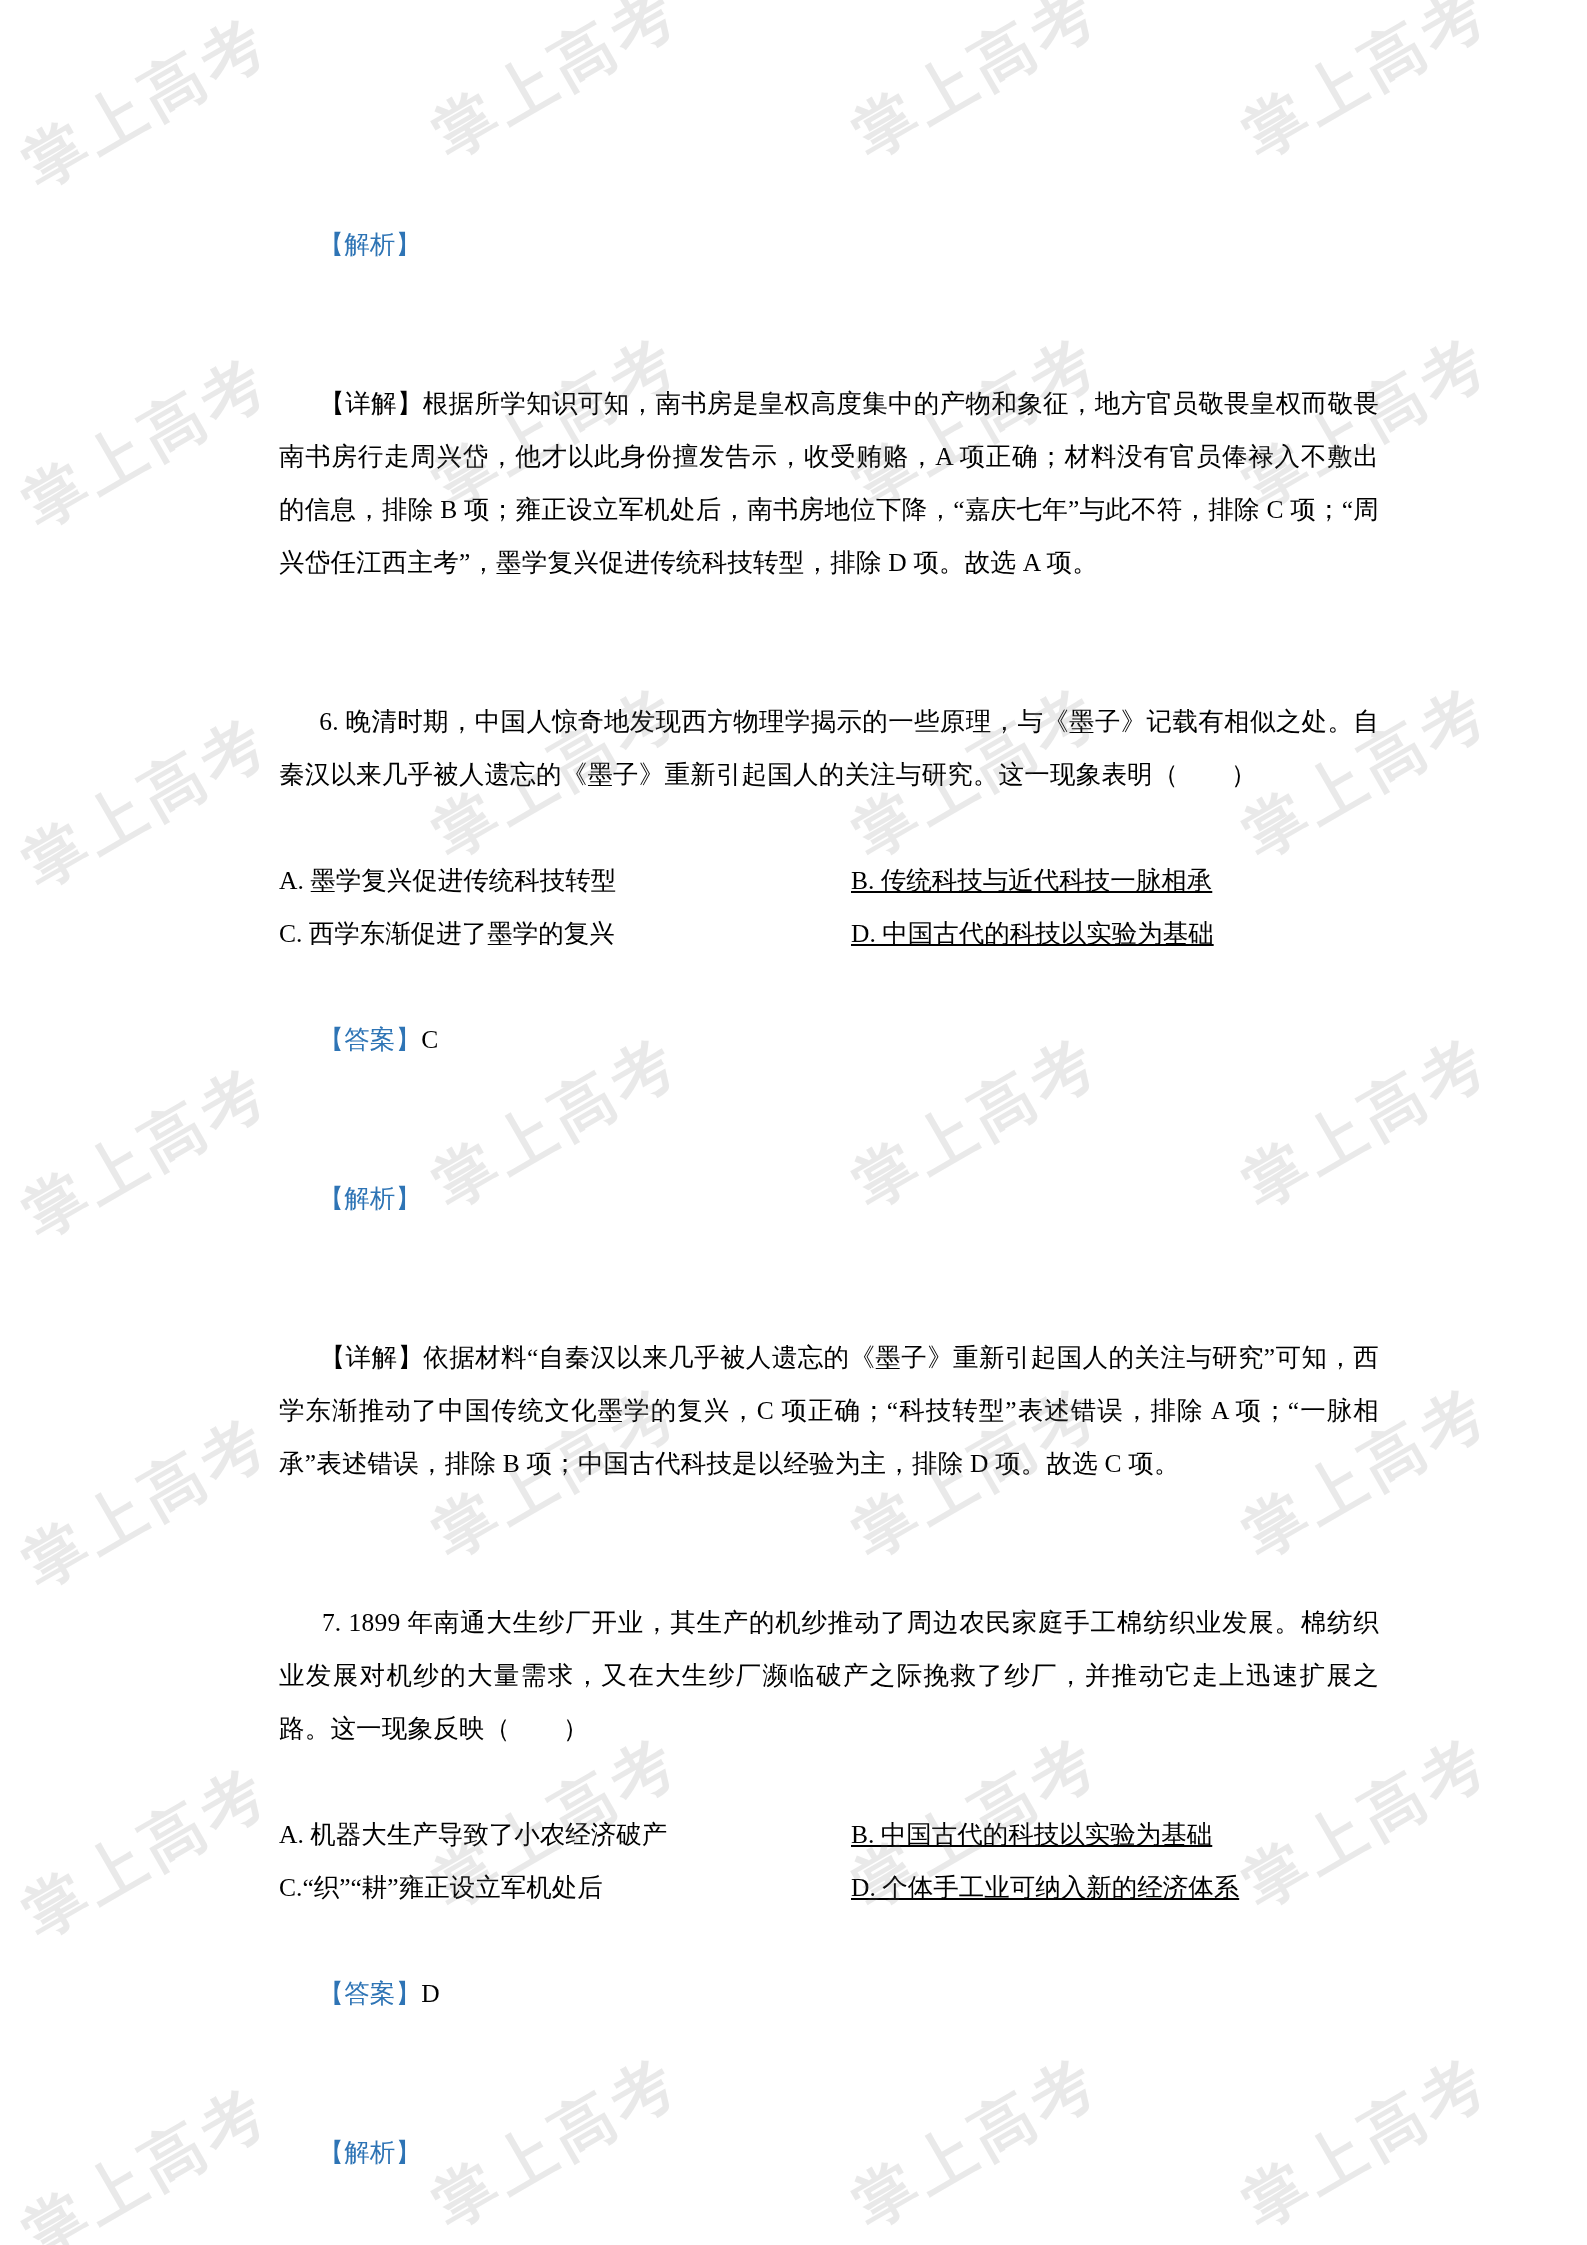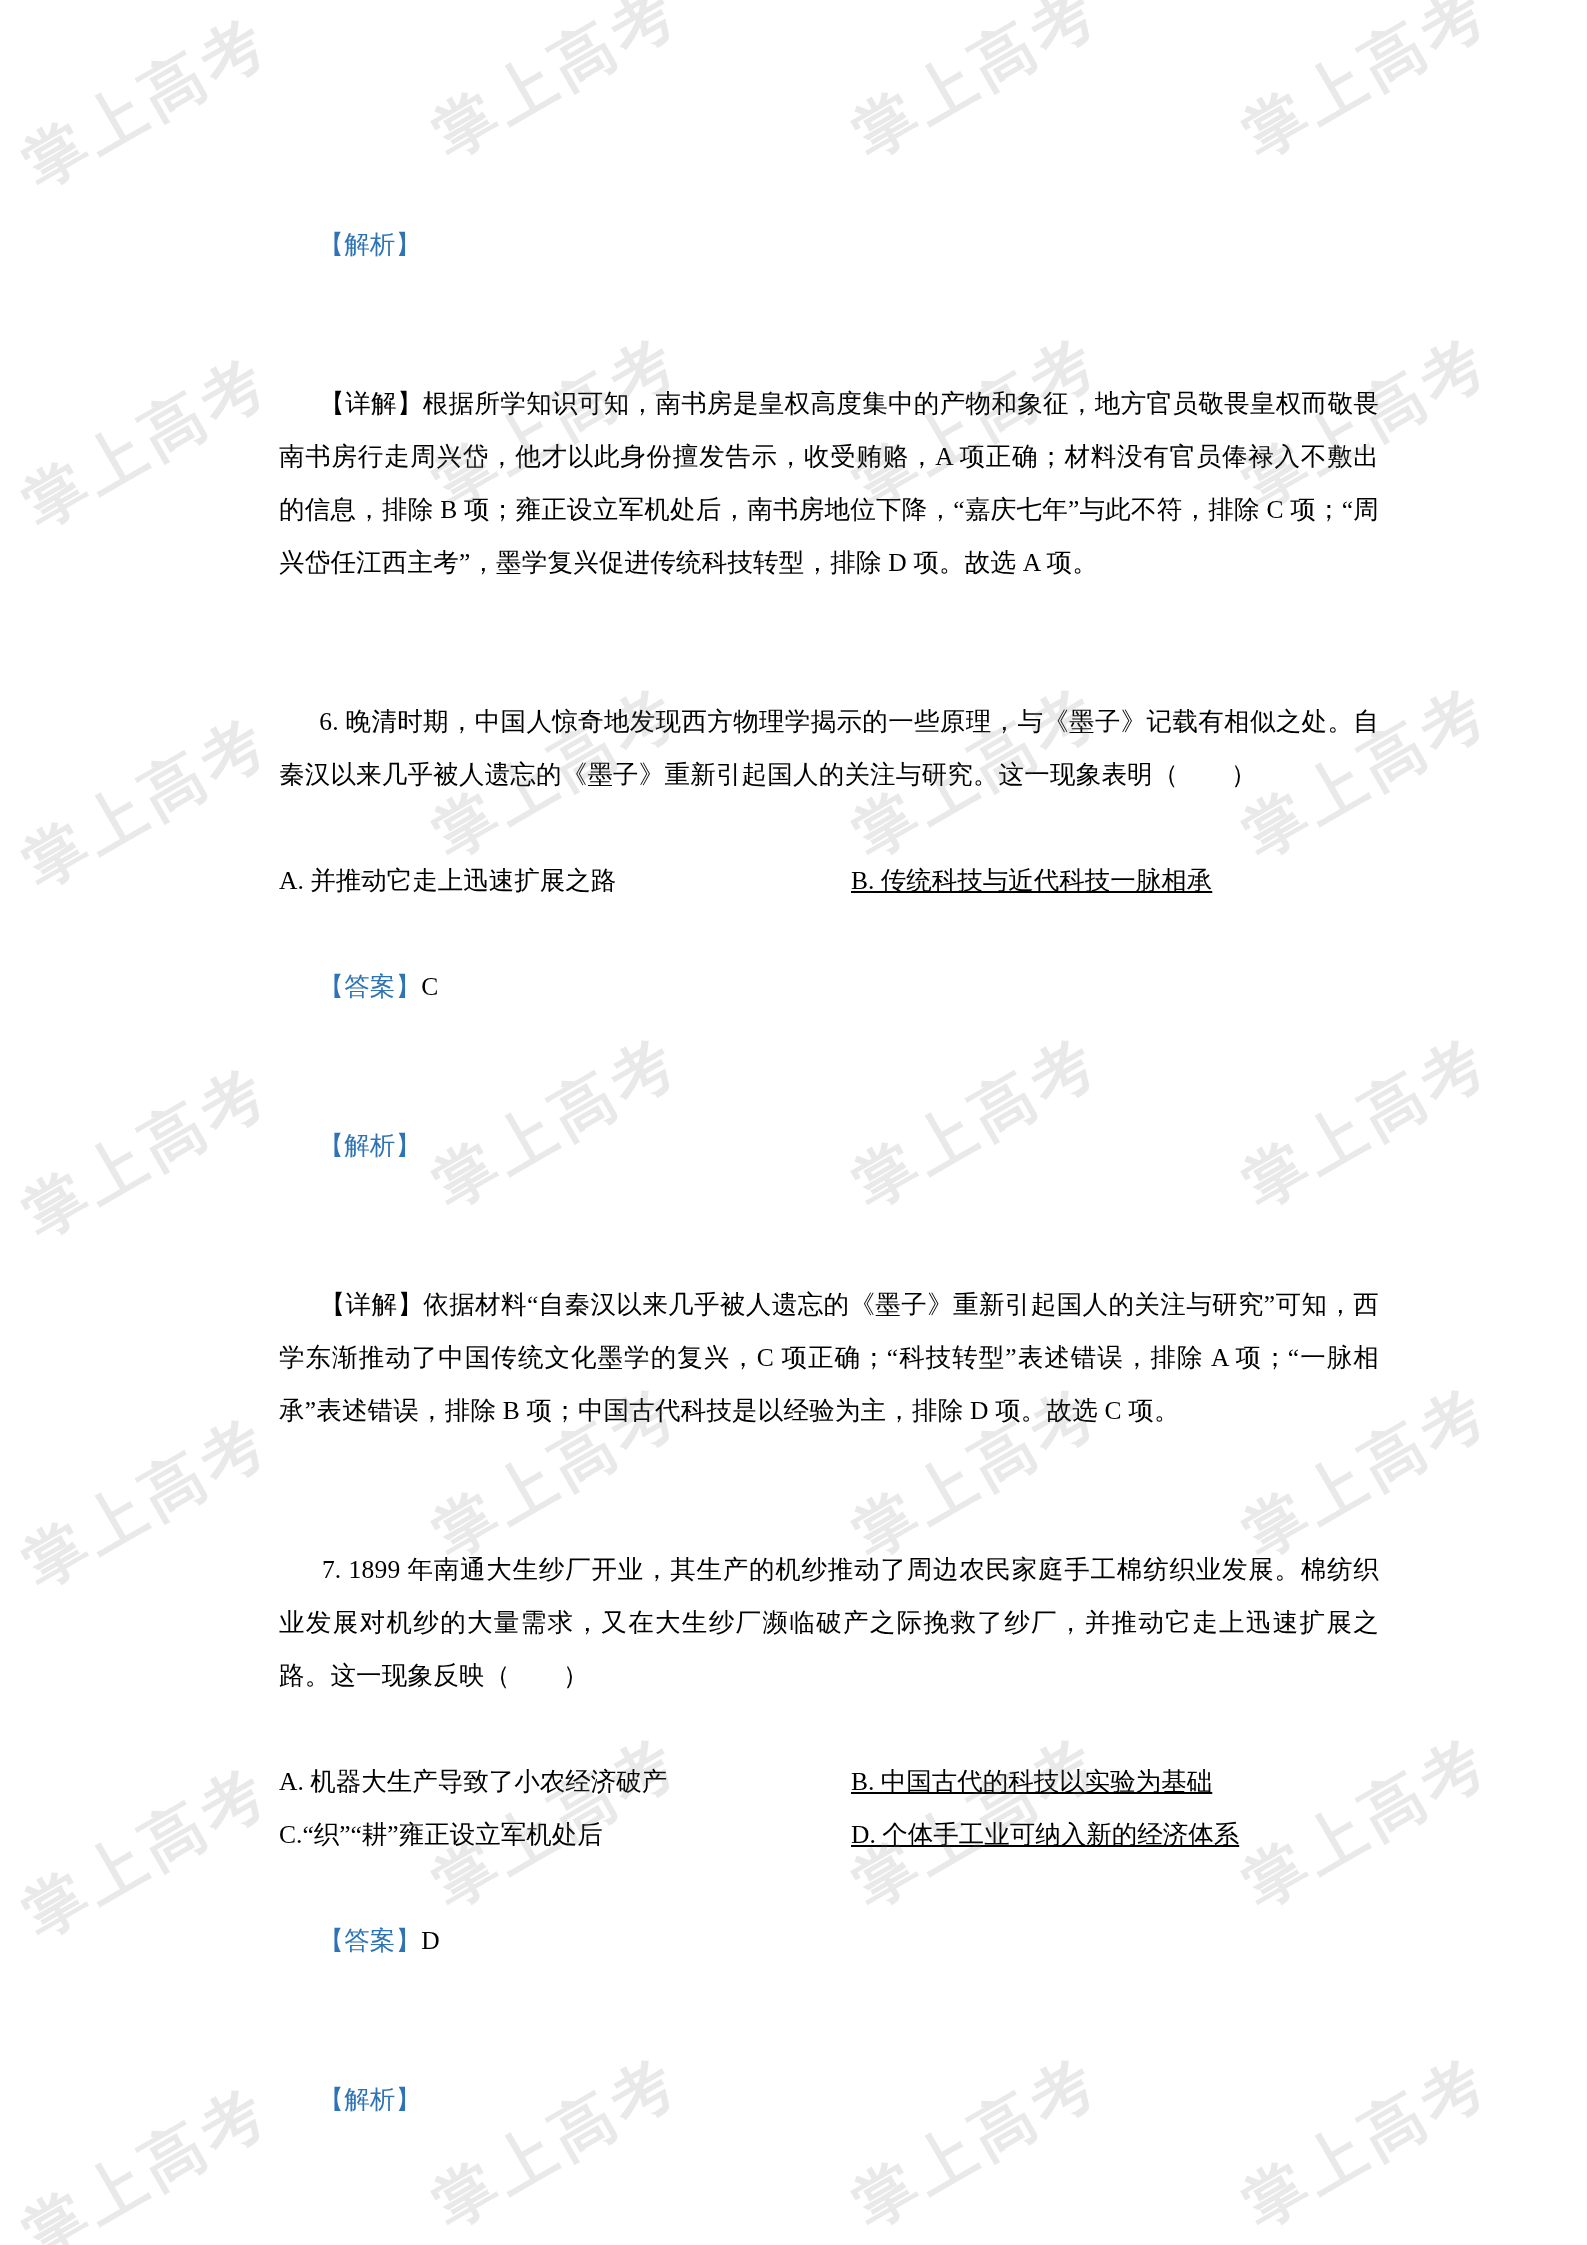--- a/index.html
+++ b/index.html
@@ -125,27 +125,35 @@
     <div class="line">
       <span>【详解】根据所学知识可知，南书房是皇权高度集中的产物和象征，地方官员敬畏皇权而敬畏南书房行走周兴岱，他才以此身份擅发告示，收受贿赂，A 项正确；材料没有官员俸禄入不敷出的信息，排除 B 项；雍正设立军机处后，南书房地位下降，“嘉庆七年”与此不符，排除 C 项；“周兴岱任江西主考”，墨学复兴促进传统科技转型，排除 D 项。故选 A 项。</span>
     </div>
 
     <div class="line">
       <span>6. 晚清时期，中国人惊奇地发现西方物理学揭示的一些原理，与《墨子》记载有相似之处。自秦汉以来几乎被人遗忘的《墨子》重新引起国人的关注与研究。这一现象表明（        ）</span>
     </div>
 
     <div class="row">
       <div class="col-a opt">
-        <span>A. 并推动它走上迅速扩展之路</span>
+        <span>A. 墨学复兴促进传统科技转型</span>
       </div>
       <div class="col-b opt">
         <span>B. 传统科技与近代科技一脉相承</span>
       </div>
     </div>
 
+    <div class="row">
+      <div class="col-a opt">
+        <span>C. 西学东渐促进了墨学的复兴</span>
+      </div>
+      <div class="col-b opt">
+        <span>D. 中国古代的科技以实验为基础</span>
+      </div>
+    </div>
 
     <div class="line">
       <span class="tag">【答案】</span><span class="ans-val">C</span>
     </div>
 
     <div class="line">
       <span class="tag">【解析】</span>
     </div>
 
     <div class="line">

